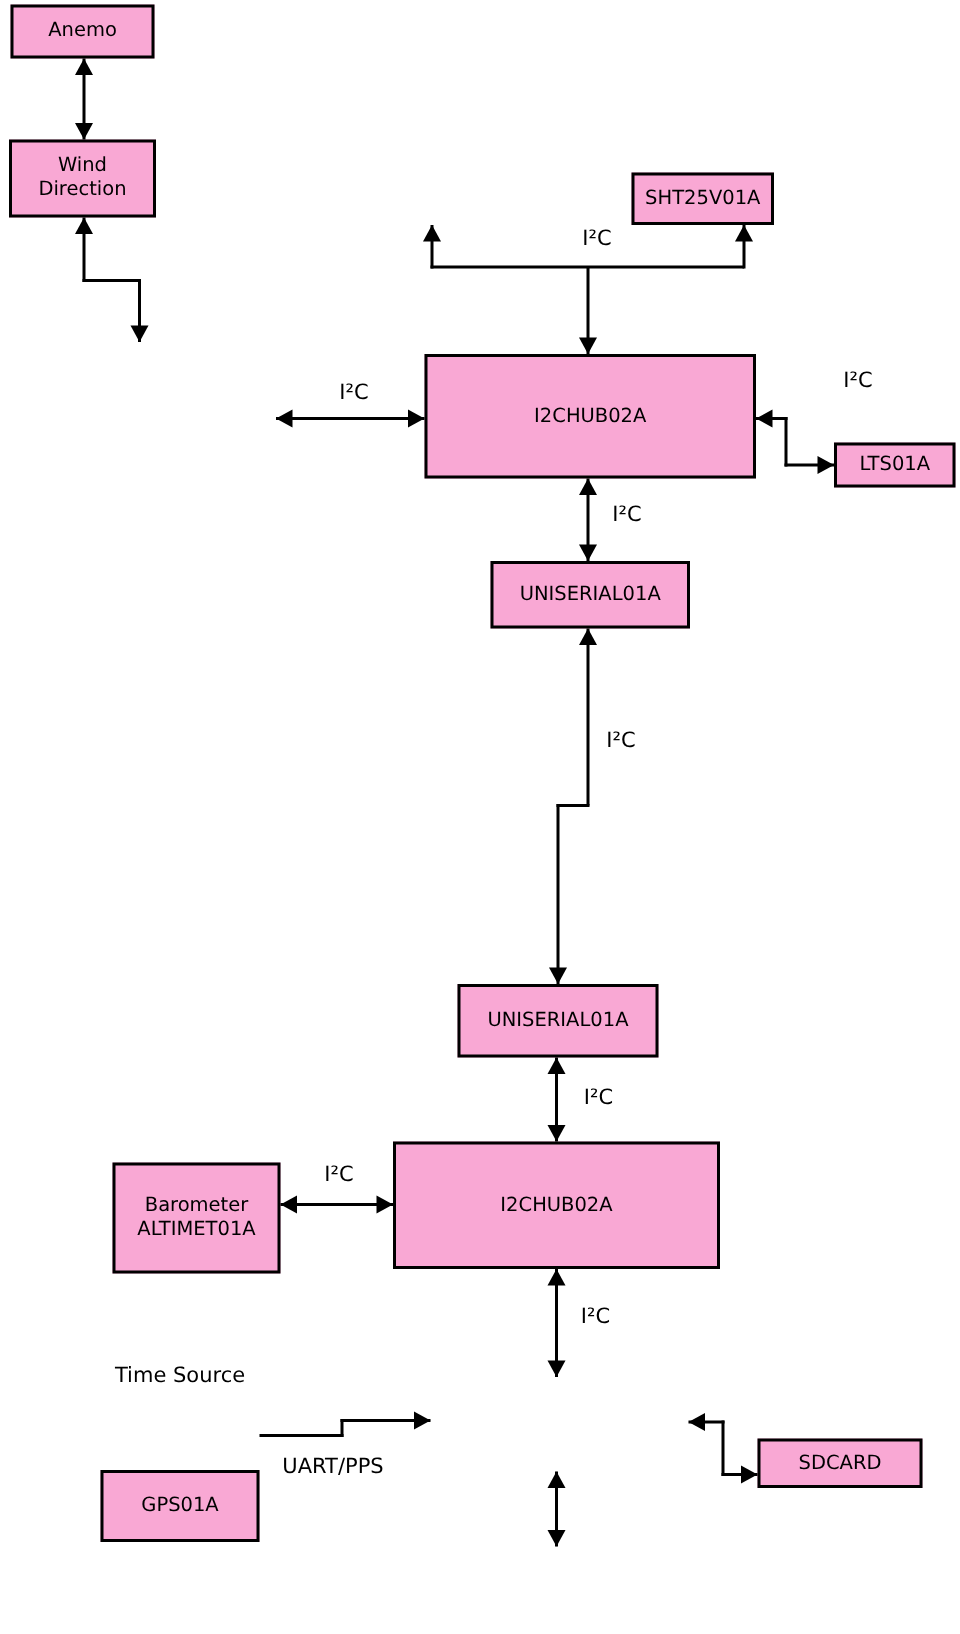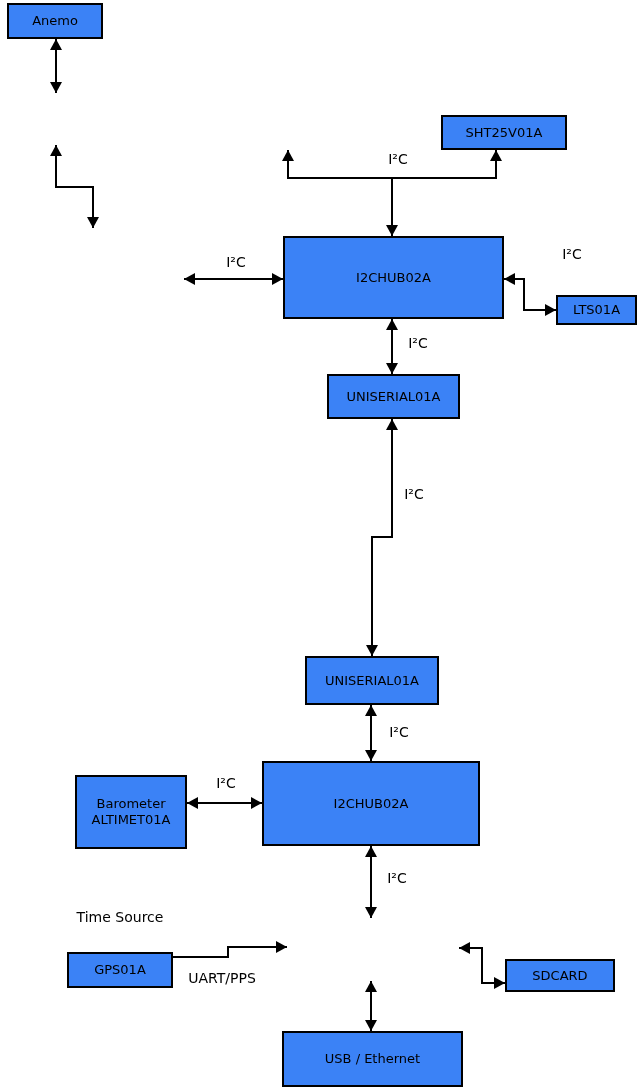--- a/index.html
+++ b/index.html
@@ -9,21 +9,21 @@
     height:1089px;
     background:#ffffff;
     font-family:"DejaVu Sans", sans-serif;
     color:#000;
     overflow:hidden;
   }
   .node{
     position:absolute;
     box-sizing:border-box;
     border:2px solid #000;
-    background:#3b82f6;
+    background:#f9a8d4;
     display:flex;
     align-items:center;
     justify-content:center;
     text-align:center;
     font-size:13px;
     line-height:16px;
     white-space:pre-line;
   }
   .lbl{
     position:absolute;
@@ -39,44 +39,45 @@
   .ah-left{border-top:6px solid transparent;border-bottom:6px solid transparent;border-right:11px solid #000;}
   .ah-right{border-top:6px solid transparent;border-bottom:6px solid transparent;border-left:11px solid #000;}
 </style>
 </head>
 <body>
 
 <div class="canvas">
 
   <div class="node" style="left:7px;top:3px;width:96px;height:36px">Anemo</div>
 
+  <div class="node" style="left:6px;top:93px;width:98px;height:52px">Wind
+Direction</div>
 
 
 
-  <div class="node" style="left:441px;top:115px;width:126px;height:35px">SHT25V01A</div>
+  <div class="node" style="left:421px;top:115px;width:95px;height:35px">SHT25V01A</div>
 
   <div class="node" style="left:283px;top:236px;width:221px;height:83px">I2CHUB02A</div>
 
   <div class="node" style="left:556px;top:295px;width:81px;height:30px">LTS01A</div>
 
   <div class="node" style="left:327px;top:374px;width:133px;height:45px">UNISERIAL01A</div>
 
   <div class="node" style="left:305px;top:656px;width:134px;height:49px">UNISERIAL01A</div>
 
   <div class="node" style="left:262px;top:761px;width:218px;height:85px">I2CHUB02A</div>
 
   <div class="node" style="left:75px;top:775px;width:112px;height:74px">Barometer
 ALTIMET01A</div>
 
-  <div class="node" style="left:67px;top:952px;width:106px;height:36px">GPS01A</div>
+  <div class="node" style="left:67px;top:980px;width:106px;height:48px">GPS01A</div>
 
 
   <div class="node" style="left:505px;top:959px;width:110px;height:33px">SDCARD</div>
 
-  <div class="node" style="left:282px;top:1031px;width:181px;height:56px">USB / Ethernet</div>
 
   <div class="lbl" style="left:398px;top:152px">I²C</div>
   <div class="lbl" style="left:236px;top:255px">I²C</div>
   <div class="lbl" style="left:572px;top:247px">I²C</div>
   <div class="lbl" style="left:418px;top:336px">I²C</div>
   <div class="lbl" style="left:414px;top:487px">I²C</div>
   <div class="lbl" style="left:399px;top:725px">I²C</div>
   <div class="lbl" style="left:226px;top:776px">I²C</div>
   <div class="lbl" style="left:397px;top:871px">I²C</div>
   <div class="lbl" style="left:120px;top:910px">Time Source</div>

